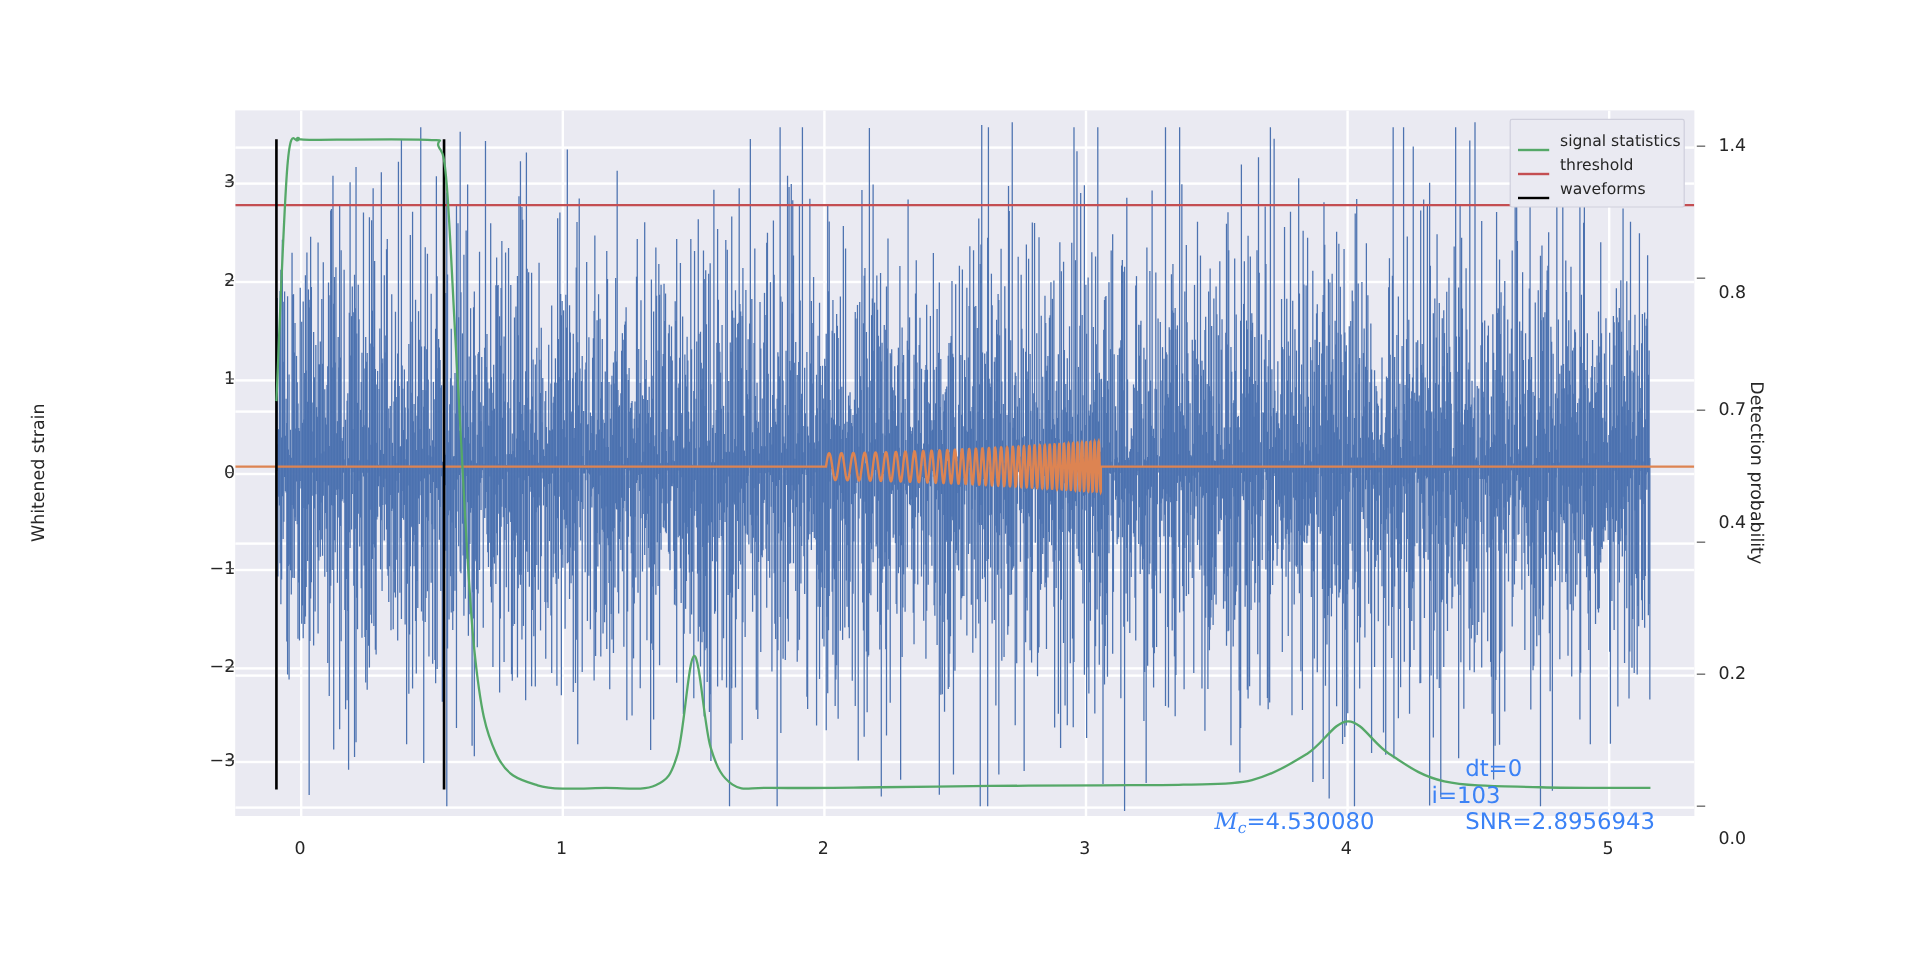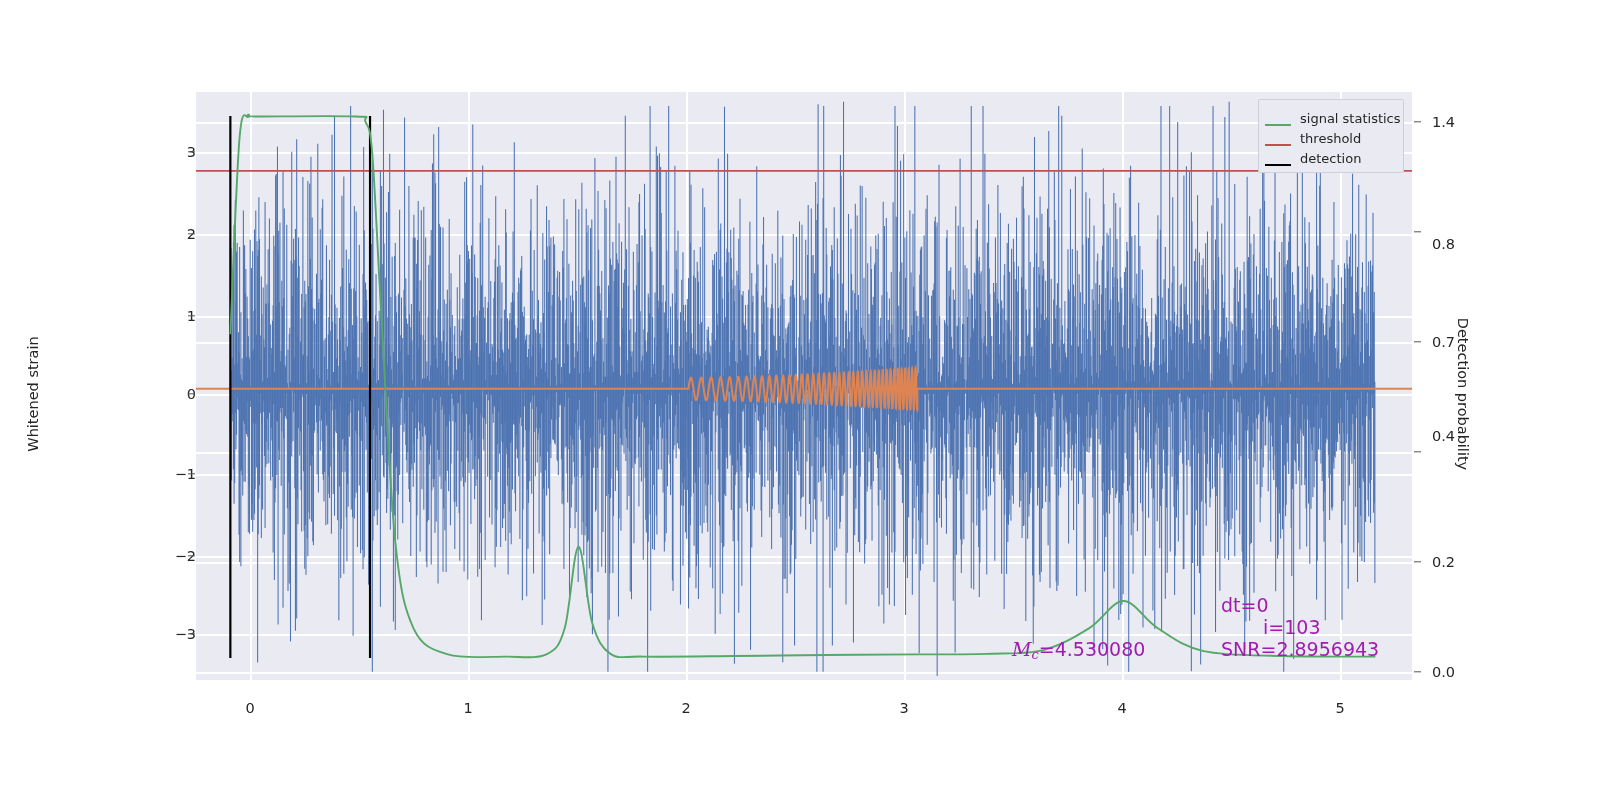--- a/index.html
+++ b/index.html
@@ -61,21 +61,21 @@
     position:absolute;left:1258px;top:99px;width:146px;
     background:#eaeaf2;border:1px solid #cfcfdc;border-radius:2px;
     padding:6px 8px 6px 6px;box-sizing:border-box;
   }
   .legend-row{display:flex;align-items:flex-end;height:20px;}
   .legend-swatch{width:26px;height:2.1px;margin-right:9px;flex:none;}
   .legend-label{font-size:13px;color:#262626;white-space:nowrap;}
 
   
   .annot{
-    position:absolute;font-size:19px;color:#a21caf;white-space:nowrap;
+    position:absolute;font-size:19px;color:#3b82f6;white-space:nowrap;margin-top:36px;
   }
   .annot .mc-it{font-style:italic;font-family:"DejaVu Serif","Liberation Serif",serif;}
   .annot .mc-sub{font-size:13px;font-style:italic;vertical-align:-3px;
     font-family:"DejaVu Serif","Liberation Serif",serif;}
 
   svg.plot{position:absolute;left:0;top:0;}
 </style>
 </head>
 <body>
 
@@ -103,21 +103,21 @@
     <div class="ytick-r" style="top:122px">1.4</div>
     <div class="tickmark-right" style="top:122px"></div>
     <div class="ytick-r" style="top:244px">0.8</div>
     <div class="tickmark-right" style="top:232px"></div>
     <div class="ytick-r" style="top:342px">0.7</div>
     <div class="tickmark-right" style="top:342px"></div>
     <div class="ytick-r" style="top:436px">0.4</div>
     <div class="tickmark-right" style="top:452px"></div>
     <div class="ytick-r" style="top:562px">0.2</div>
     <div class="tickmark-right" style="top:562px"></div>
-    <div class="ytick-r" style="top:672px">0.0</div>
+    <div class="ytick-r" style="top:699px">0.0</div>
     <div class="tickmark-right" style="top:672px"></div>
   </div>
 
   <div>
     <div class="xtick" style="left:250px">0</div>
     <div class="xtick" style="left:468px">1</div>
     <div class="xtick" style="left:686px">2</div>
     <div class="xtick" style="left:904px">3</div>
     <div class="xtick" style="left:1122px">4</div>
     <div class="xtick" style="left:1340px">5</div>
@@ -2012,22 +2012,22 @@
     <div class="legend-row">
       <span class="legend-swatch" style="background:#55a868"></span>
       <span class="legend-label">signal statistics</span>
     </div>
     <div class="legend-row">
       <span class="legend-swatch" style="background:#c44e52"></span>
       <span class="legend-label">threshold</span>
     </div>
     <div class="legend-row">
       <span class="legend-swatch" style="background:#000000"></span>
-      <span class="legend-label">detection</span>
+      <span class="legend-label">waveforms</span>
     </div>
   </div>
 
   <div class="annot" style="left:1012px;top:638px"><span class="mc-it">M</span><span class="mc-sub">c</span><span>=4.530080</span></div>
   <div class="annot" style="left:1221px;top:594px">dt=0</div>
-  <div class="annot" style="left:1263px;top:616px">i=103</div>
+  <div class="annot" style="left:1193px;top:616px">i=103</div>
   <div class="annot" style="left:1221px;top:638px">SNR=2.8956943</div>
 
 </div>
 
 </body></html>

